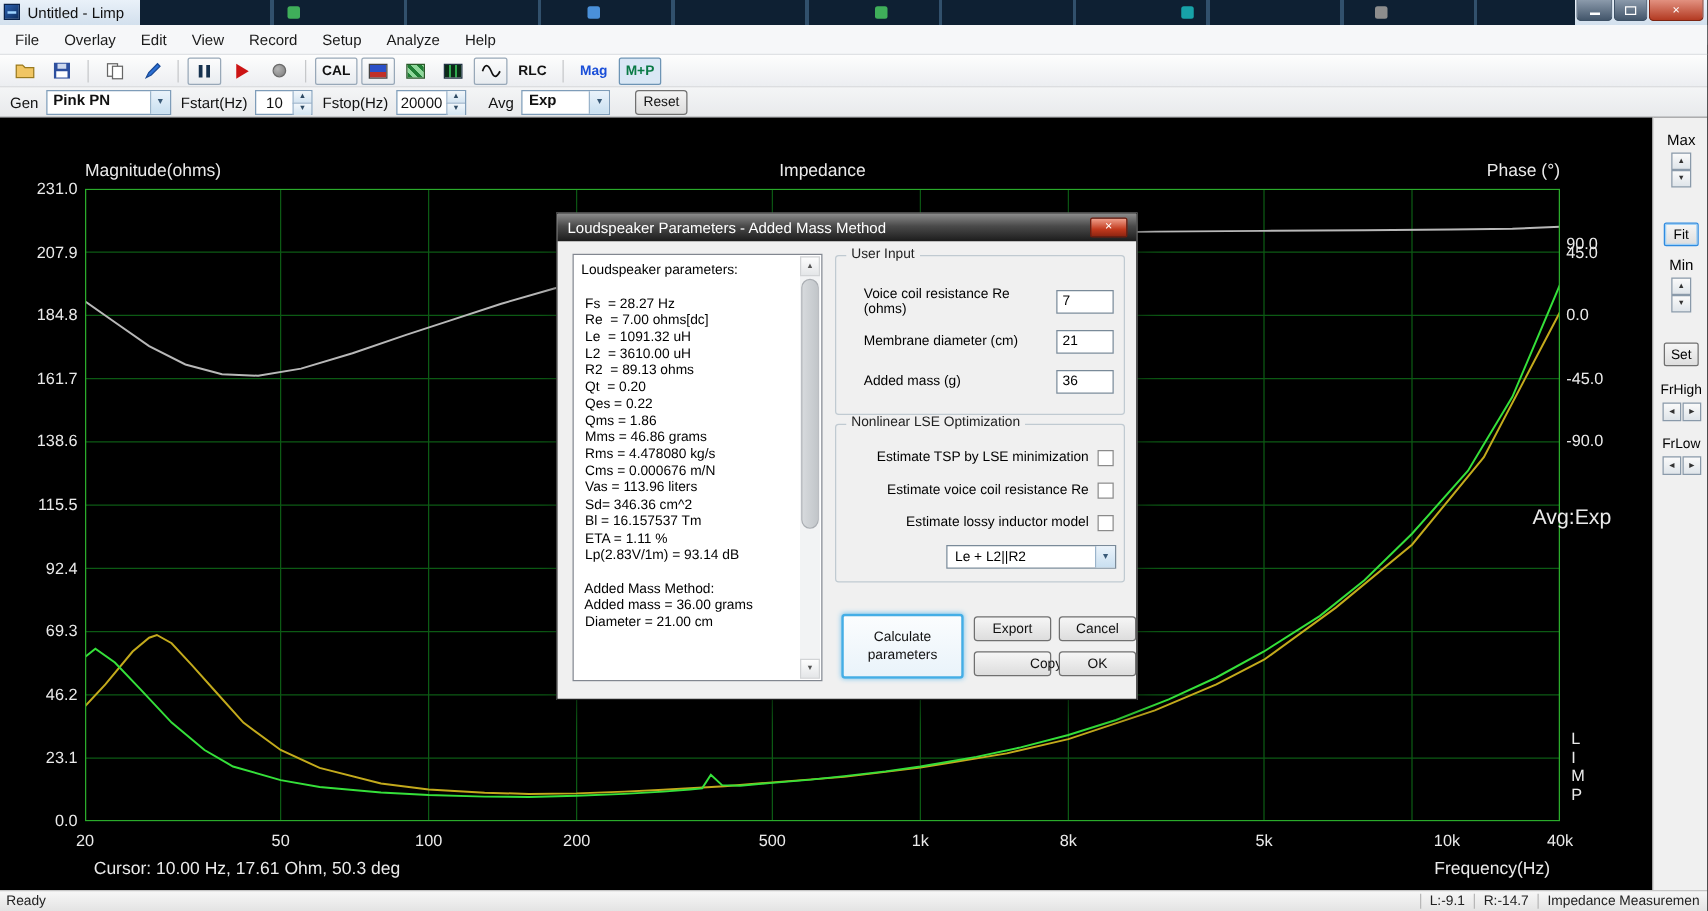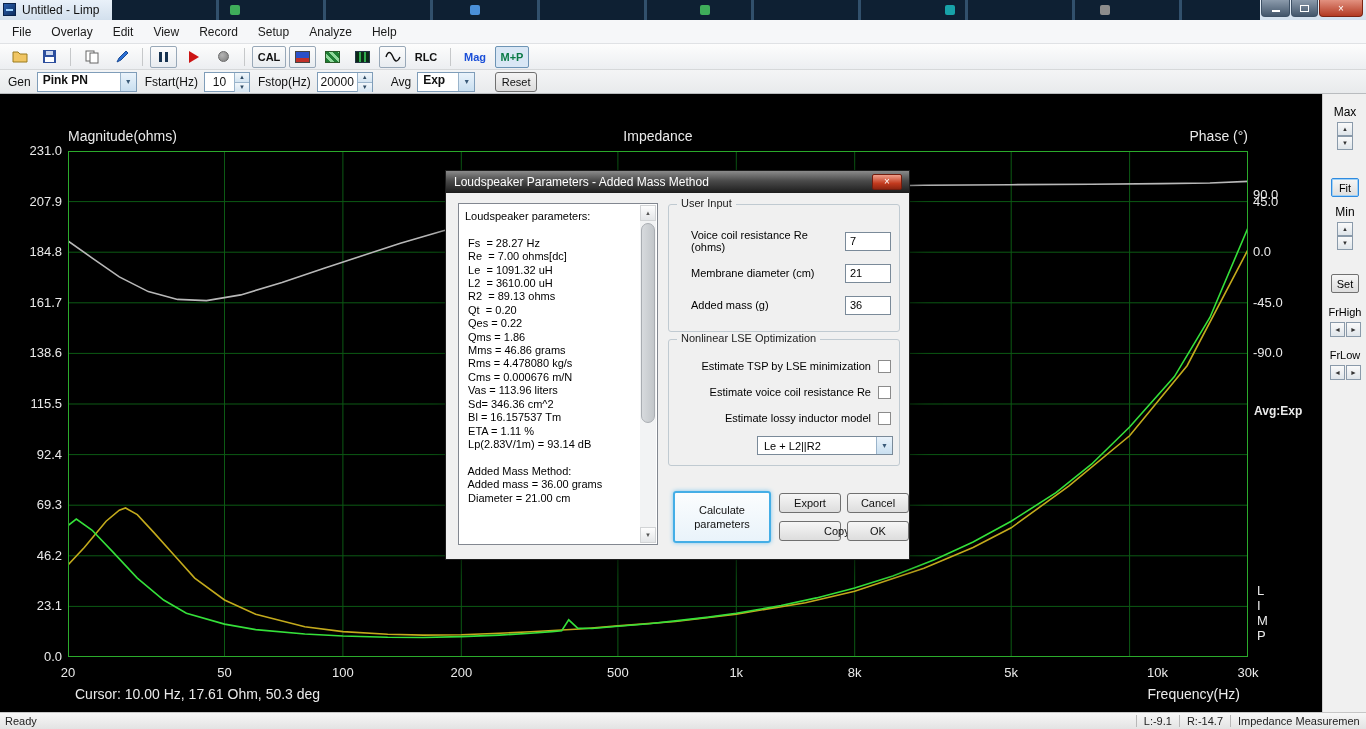--- a/index.html
+++ b/index.html
@@ -76,21 +76,21 @@
   
   .main { position:absolute; left:0; top:94px; width:1366px; height:618px; background:#000; color:#eaeaea; }
   .axis-title { position:absolute; font-size:14px; }
   .chart-title { position:absolute; left:68px; top:34px; width:1180px; text-align:center; font-size:14px; }
   .plot { position:absolute; left:68px; top:57px; background:#000; }
   .ytick { position:absolute; left:0; width:62px; text-align:right; font-size:13px; }
   .ptick { position:absolute; left:1253px; font-size:13px; }
   .xtick { position:absolute; top:571px; transform:translateX(-50%); font-size:13px; }
   .cursor-text { position:absolute; left:75px; top:592px; font-size:14px; }
   .freq-label { position:absolute; right:126px; top:592px; font-size:14px; }
-  .avg-mode { position:absolute; left:1254px; top:310px; font-size:12px;font-weight:bold; }
+  .avg-mode { position:absolute; left:1226px; top:310px; font-size:17px; }
   .limp-vert { position:absolute; left:1257px; top:489px; font-size:13px; line-height:15px; }
   .limp-vert span { display:block; }
 
   
   .rpanel { position:absolute; right:0; top:94px; width:44px; height:618px; background:#f0f0f0;
     border-left:1px solid #cfcfcf; font-size:12px; color:#000; }
   .rp-label { position:absolute; left:0; width:44px; text-align:center; }
   .rp-label.small { font-size:11px; }
   .rp-spin { position:absolute; left:14px; width:16px; height:26px; display:flex; flex-direction:column; }
   .rp-spin-btn { flex:1; font-size:6px; line-height:12px; text-align:center; color:#333;
@@ -276,21 +276,21 @@
     </div>
     <span class="t2-label">Fstop(Hz)</span>
     <div class="spinbox" style="width:56px">
       <span class="spin-value">20000</span>
       <span class="spin-arrows">
           <span class="sa">▲</span>
           <span class="sa">▼</span>
         </span>
     </div>
     <span class="t2-label" style="margin-left:18px">Avg</span>
-    <div class="combo" style="width:58px">
+    <div class="combo" style="width:71px">
       <span class="combo-value">Exp</span>
       <span class="combo-arrow">▼</span>
     </div>
     <button class="btn reset">Reset</button>
   </div>
 
   <div class="main">
     <div class="axis-title" style="left:68px;top:34px">Magnitude(ohms)</div>
     <div class="chart-title">Impedance</div>
     <div class="axis-title" style="right:118px;top:34px">Phase (°)</div>
@@ -344,21 +344,21 @@
     <div id="xticks">
         <div class="xtick" style="left: 68px;">20</div>
         <div class="xtick" style="left: 224.523px;">50</div>
         <div class="xtick" style="left: 342.928px;">100</div>
         <div class="xtick" style="left: 461.333px;">200</div>
         <div class="xtick" style="left: 617.856px;">500</div>
         <div class="xtick" style="left: 736.262px;">1k</div>
         <div class="xtick" style="left: 854.667px;">8k</div>
         <div class="xtick" style="left: 1011.19px;">5k</div>
         <div class="xtick" style="left: 1129.59px; margin-left: 28px;">10k</div>
-        <div class="xtick" style="left: 1248px;">30k</div>
+        <div class="xtick" style="left: 1248px;">40k</div>
       </div>
     <div class="cursor-text">Cursor: 10.00 Hz, 17.61 Ohm, 50.3 deg</div>
     <div class="freq-label">Frequency(Hz)</div>
     <div class="avg-mode">Avg:Exp</div>
     <div class="limp-vert">
       <span>L</span>
       <span>I</span>
       <span>M</span>
       <span>P</span>
     </div>

